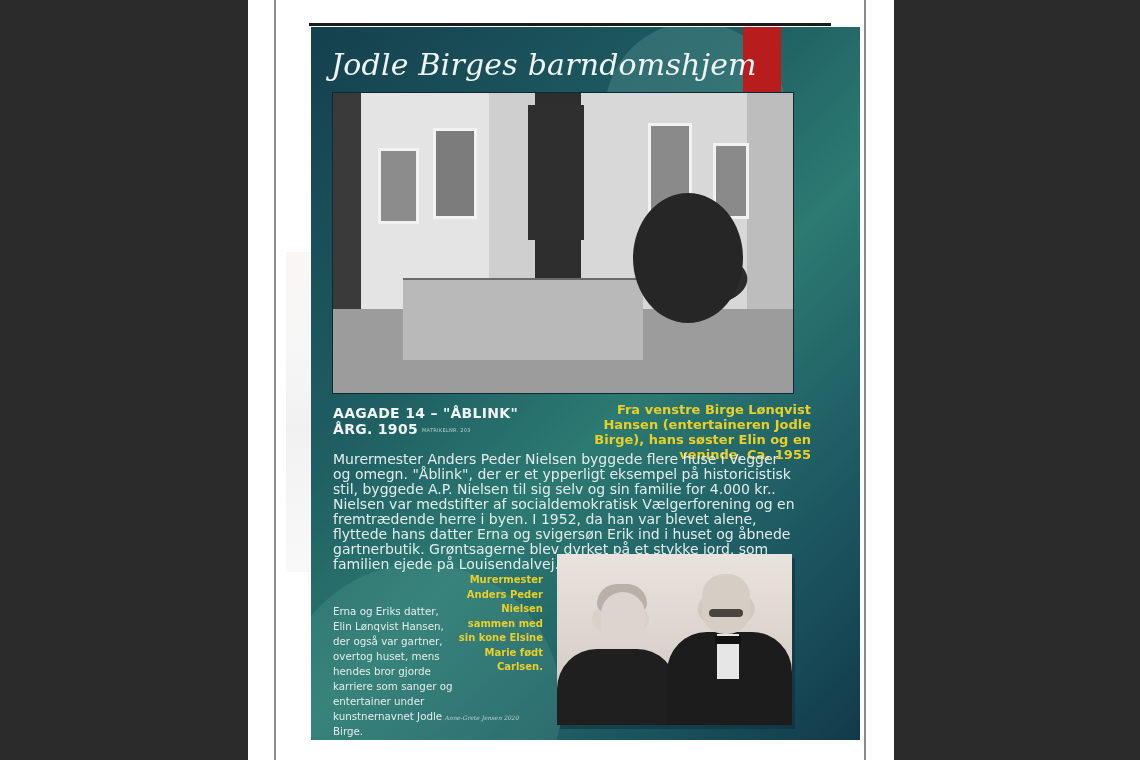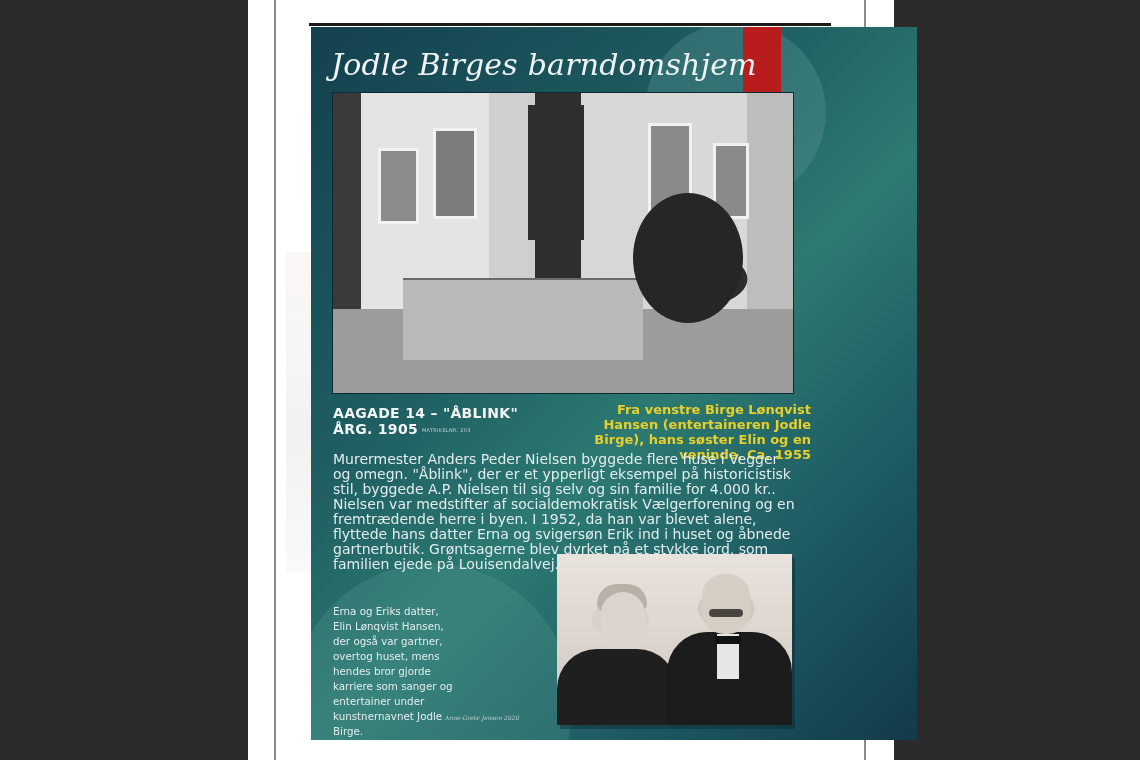--- a/index.html
+++ b/index.html
@@ -20,21 +20,21 @@
   .ghost { position: absolute; top: 252px; height: 320px; opacity: .35;
     background: linear-gradient(180deg,#f1e6e0 0%,#e6e6e6 30%,#d8d8d8 55%,#eee 100%); }
   .ghost.left { left: 286px; width: 26px; }
   .ghost.right { left: 830px; width: 26px;
     background: linear-gradient(180deg,#f6f6f6 0%,#eaeaea 40%,#d0c4c4 70%,#f3f0ee 100%); }
   .top-rule {
     position: absolute; left: 309px; top: 23px; width: 522px; height: 3px;
     background: #1a1a1a;
   }
   .poster {
-    position: absolute; left: 311px; top: 27px; width: 606px; height: 713px;
+    position: absolute; left: 311px; top: 27px; width: 549px; height: 713px;
     background:
       radial-gradient(circle at 70% 12%, rgba(90,150,150,.35) 0 90px, transparent 91px),
       radial-gradient(circle at 20% 95%, rgba(90,160,150,.25) 0 140px, transparent 141px),
       linear-gradient(135deg, #14404e 0%, #1f5e62 35%, #2c7a72 55%, #1c5660 80%, #123a4a 100%);
     overflow: hidden;
   }
   .red-block {
     position: absolute; left: 432px; top: 0; width: 38px; height: 65px;
     background: #b81c1c;
   }
@@ -132,20 +132,21 @@
       <span>ÅRG. 1905</span><span class="addr-small">MATRIKELNR. 203</span>
     </div>
   </div>
 
   <div class="caption-top">Fra venstre Birge Lønqvist Hansen (entertaineren Jodle Birge), hans søster Elin og en veninde. Ca. 1955</div>
 
   <div class="body-text">Murermester Anders Peder Nielsen byggede flere huse i Vegger og omegn. "Åblink", der er et ypperligt eksempel på historicistisk stil, byggede A.P. Nielsen til sig selv og sin familie for 4.000 kr.. Nielsen var medstifter af socialdemokratisk Vælgerforening og en fremtrædende herre i byen. I 1952, da han var blevet alene, flyttede hans datter Erna og svigersøn Erik ind i huset og åbnede gartnerbutik. Grøntsagerne blev dyrket på et stykke jord, som familien ejede på Louisendalvej.</div>
 
   <div class="left-col-text">Erna og Eriks datter, Elin Lønqvist Hansen, der også var gartner, overtog huset, mens hendes bror gjorde karriere som sanger og entertainer under kunstnernavnet Jodle Birge.</div>
 
+  <div class="caption-portrait">Murermester Anders Peder Nielsen sammen med sin kone Elsine Marie født Carlsen.</div>
 
   <div class="photo-portrait" title="Sepia portrait of an elderly woman and a man with moustache and bow tie">
     <div class="woman"></div>
     <div class="hair"></div>
     <div class="head-w"></div>
     <div class="man"></div>
     <div class="shirt"></div>
     <div class="bowtie"></div>
     <div class="head-m"></div>
     <div class="moustache"></div>

